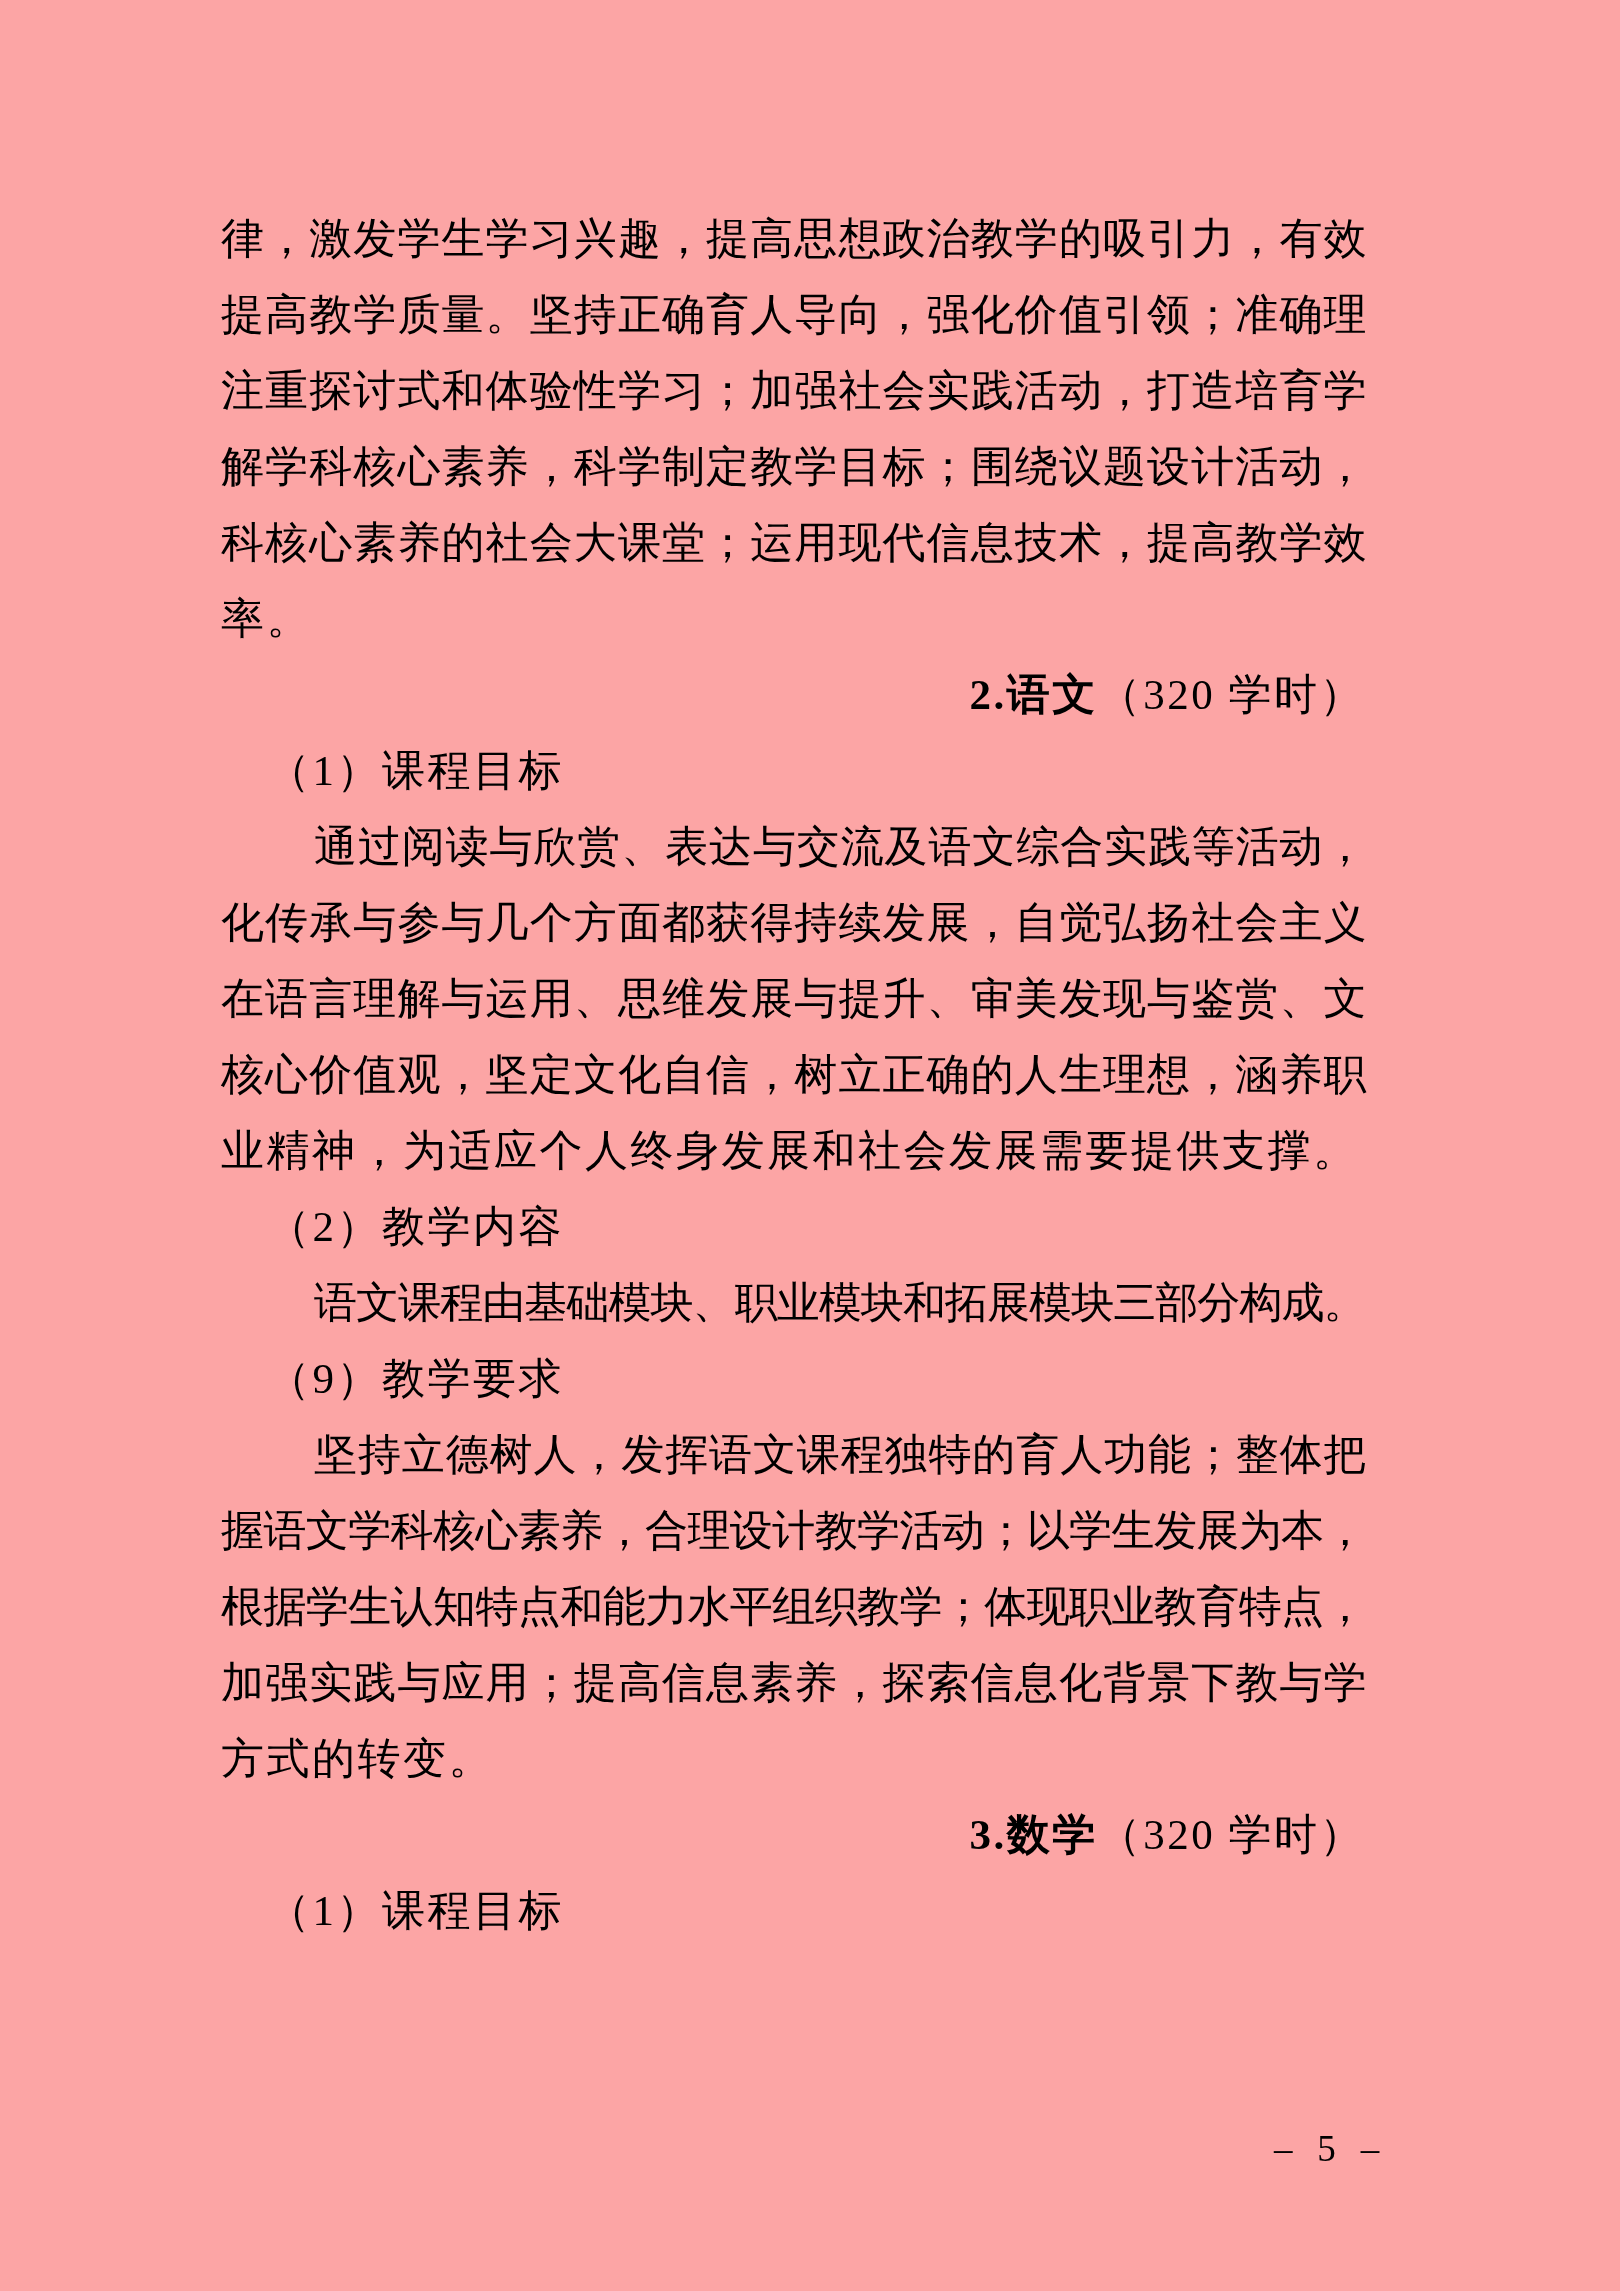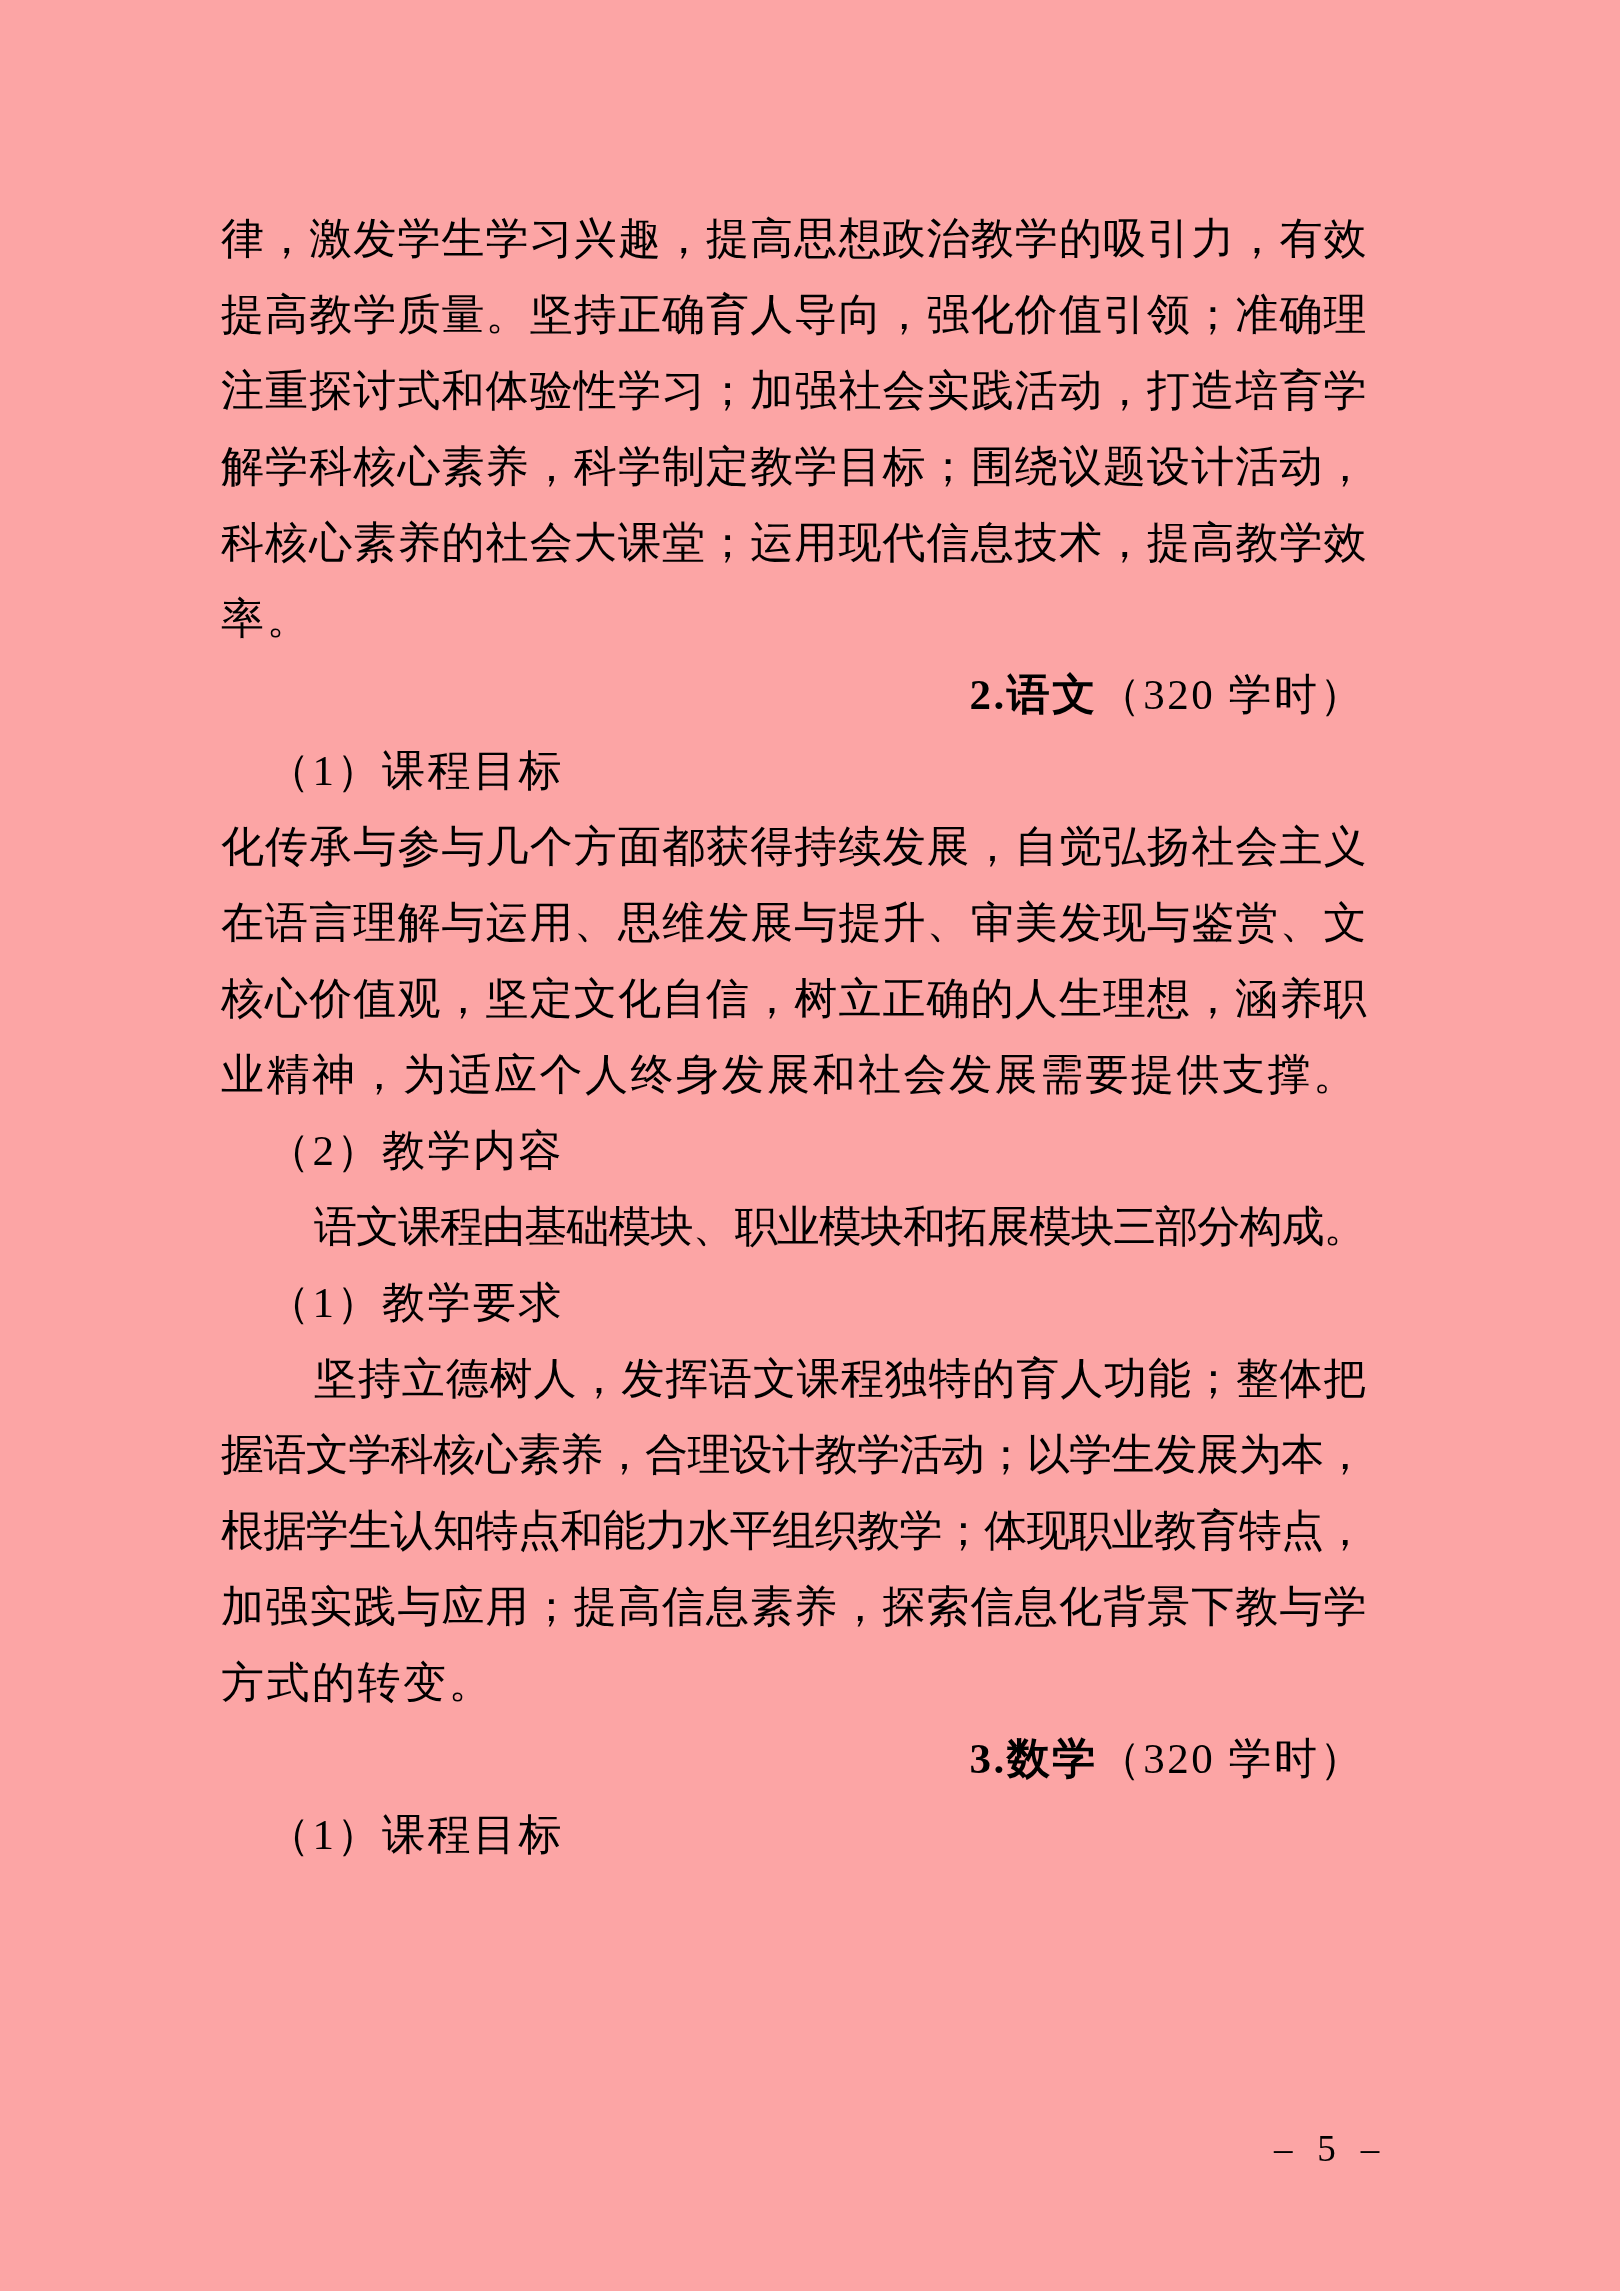--- a/index.html
+++ b/index.html
@@ -59,27 +59,28 @@
 <div class="page">
   <div class="body-text">
     <div class="line j">律，激发学生学习兴趣，提高思想政治教学的吸引力，有效</div>
     <div class="line j">提高教学质量。坚持正确育人导向，强化价值引领；准确理</div>
     <div class="line j">注重探讨式和体验性学习；加强社会实践活动，打造培育学</div>
     <div class="line j">解学科核心素养，科学制定教学目标；围绕议题设计活动，</div>
     <div class="line j">科核心素养的社会大课堂；运用现代信息技术，提高教学效</div>
     <div class="line s">率。</div>
     <div class="line s ind2"><span class="b">2.语文</span><span>（320 学时）</span></div>
     <div class="line s ind1">（1）课程目标</div>
+    <div class="line j ind2">通过阅读与欣赏、表达与交流及语文综合实践等活动，</div>
     <div class="line j">化传承与参与几个方面都获得持续发展，自觉弘扬社会主义</div>
     <div class="line j">在语言理解与运用、思维发展与提升、审美发现与鉴赏、文</div>
     <div class="line j">核心价值观，坚定文化自信，树立正确的人生理想，涵养职</div>
     <div class="line s">业精神，为适应个人终身发展和社会发展需要提供支撑。</div>
     <div class="line s ind1">（2）教学内容</div>
     <div class="line j ind2">语文课程由基础模块、职业模块和拓展模块三部分构成。</div>
-    <div class="line s ind1">（1）教学要求</div>
+    <div class="line s ind1">（9）教学要求</div>
     <div class="line j ind2">坚持立德树人，发挥语文课程独特的育人功能；整体把</div>
     <div class="line j">握语文学科核心素养，合理设计教学活动；以学生发展为本，</div>
     <div class="line j">根据学生认知特点和能力水平组织教学；体现职业教育特点，</div>
     <div class="line j">加强实践与应用；提高信息素养，探索信息化背景下教与学</div>
     <div class="line s">方式的转变。</div>
     <div class="line s ind2"><span class="b">3.数学</span><span>（320 学时）</span></div>
     <div class="line s ind1">（1）课程目标</div>
   </div>
   <div class="page-number">– 5 –</div>
 </div>

